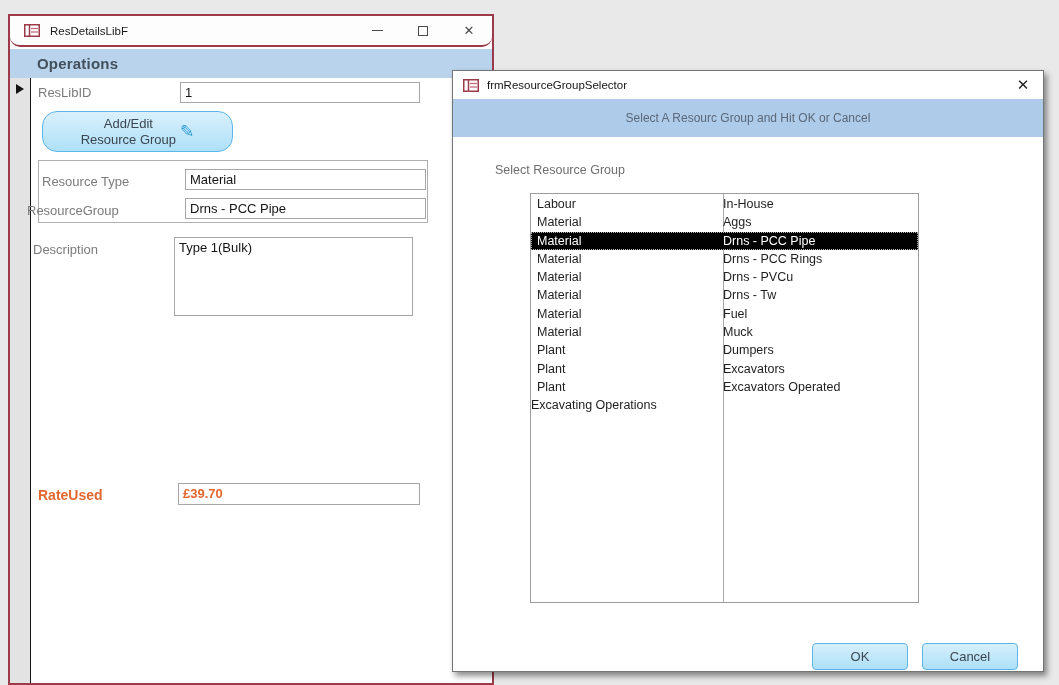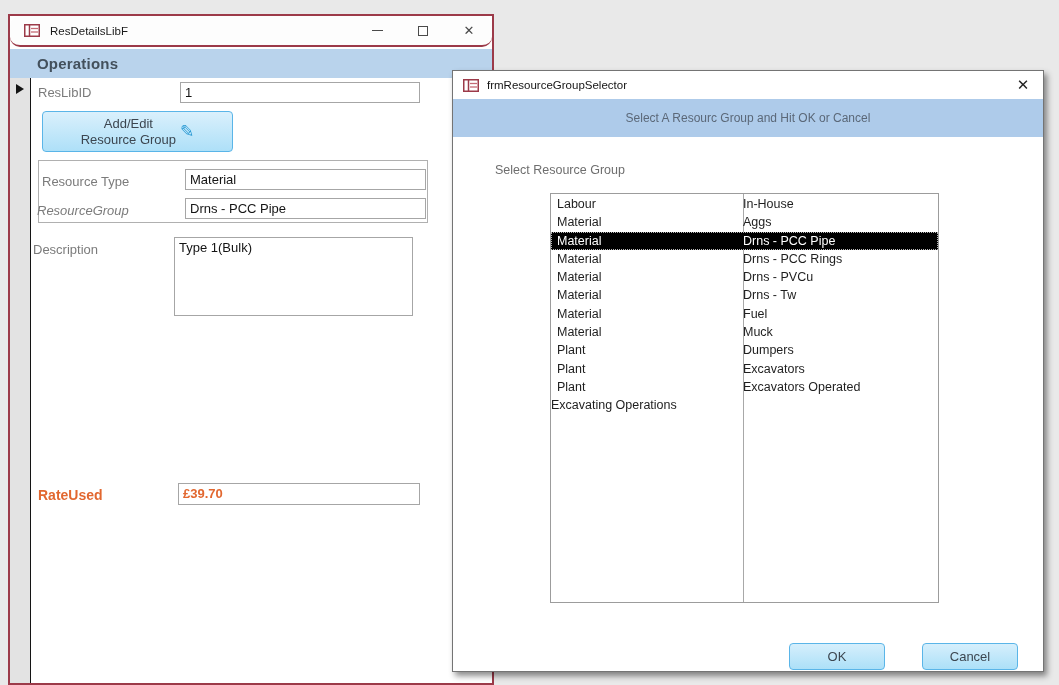--- a/index.html
+++ b/index.html
@@ -65,35 +65,35 @@
     font-size: 13px; color: #141414;
     padding: 2px 4px; line-height: 16px;
   }
 
   .lbl-reslibid { left: 28px; top: 69px; }
   .box-reslibid { left: 170px; top: 66px; width: 240px; height: 21px; }
 
   .btn-addedit {
     position: absolute; left: 32px; top: 95px; width: 191px; height: 41px;
     background: linear-gradient(#daf0fc, #aee0f8);
-    border: 1px solid #5ab5e8; border-radius: 4px;
+    border: 1px solid #5ab5e8; border-radius: 15px;
     font-size: 13px; color: #3c4650;
     display: flex; align-items: center; justify-content: center;
     text-align: center; line-height: 16px; cursor: pointer;
     font-family: "Liberation Sans", sans-serif;
   }
   .pencil-icon { color: #2a9ad4; font-size: 17px; margin-left: 4px; }
 
   .group-box {
     position: absolute; left: 28px; top: 144px; width: 390px; height: 63px;
     border: 1px solid #b0b0b0;
   }
   .lbl-restype { left: 32px; top: 158px; }
   .box-restype { left: 175px; top: 153px; width: 241px; height: 21px; }
-  .lbl-resgroup { left: 27px; top: 187px; font-style: italic; }
+  .lbl-resgroup { left: 17px; top: 187px; }
   .box-resgroup { left: 175px; top: 182px; width: 241px; height: 21px; }
 
   .lbl-desc { left: 23px; top: 226px; }
   .box-desc { left: 164px; top: 221px; width: 239px; height: 79px; }
 
   .lbl-rate { left: 28px; top: 471px; color: #e2672f; font-weight: bold; font-size: 14px; }
   .box-rate { left: 168px; top: 467px; width: 242px; height: 22px; color: #e2672f; font-weight: bold; }
 
   
   .dialog {
@@ -121,21 +121,20 @@
     font-size: 12px; color: #5b6878;
   }
   .dlg-list-label {
     position: absolute; left: 42px; top: 92px;
     font-size: 12.5px; color: #6e6e6e;
   }
   .listbox {
     position: absolute; left: 77px; top: 122px; width: 389px; height: 410px;
     background: #fff; border: 1px solid #9c9c9c;
     overflow: hidden;
-    margin-left: 20px;
   }
   .listbox-divider {
     position: absolute; left: 192px; top: 0; bottom: 0; width: 1px;
     background: #a8a8a8; z-index: 0;
   }
   .list-rows { position: absolute; left: 0; top: 1px; right: 0; z-index: 1; }
   .list-row {
     height: 18.3px; line-height: 18.3px; font-size: 12.5px; color: #1e1e1e;
     display: flex; cursor: default; position: relative;
   }
@@ -147,21 +146,21 @@
   }
 
   .dlg-btn {
     position: absolute; top: 572px; width: 96px; height: 27px;
     background: linear-gradient(#d6effc, #ace0f8);
     border: 1px solid #5ab5e8; border-radius: 4px;
     font-size: 13px; color: #3c4650;
     display: flex; align-items: center; justify-content: center;
     cursor: pointer; font-family: "Liberation Sans", sans-serif;
   }
-  .btn-ok { left: 336px; }
+  .btn-ok { left: 359px; }
   .btn-cancel { left: 469px; }
 </style>
 </head>
 <body>
 
 <div class="main-window">
 
   <div class="mw-titlebar">
     <span class="titlebar-icon">
       <svg width="16" height="13" viewBox="0 0 16 13">

